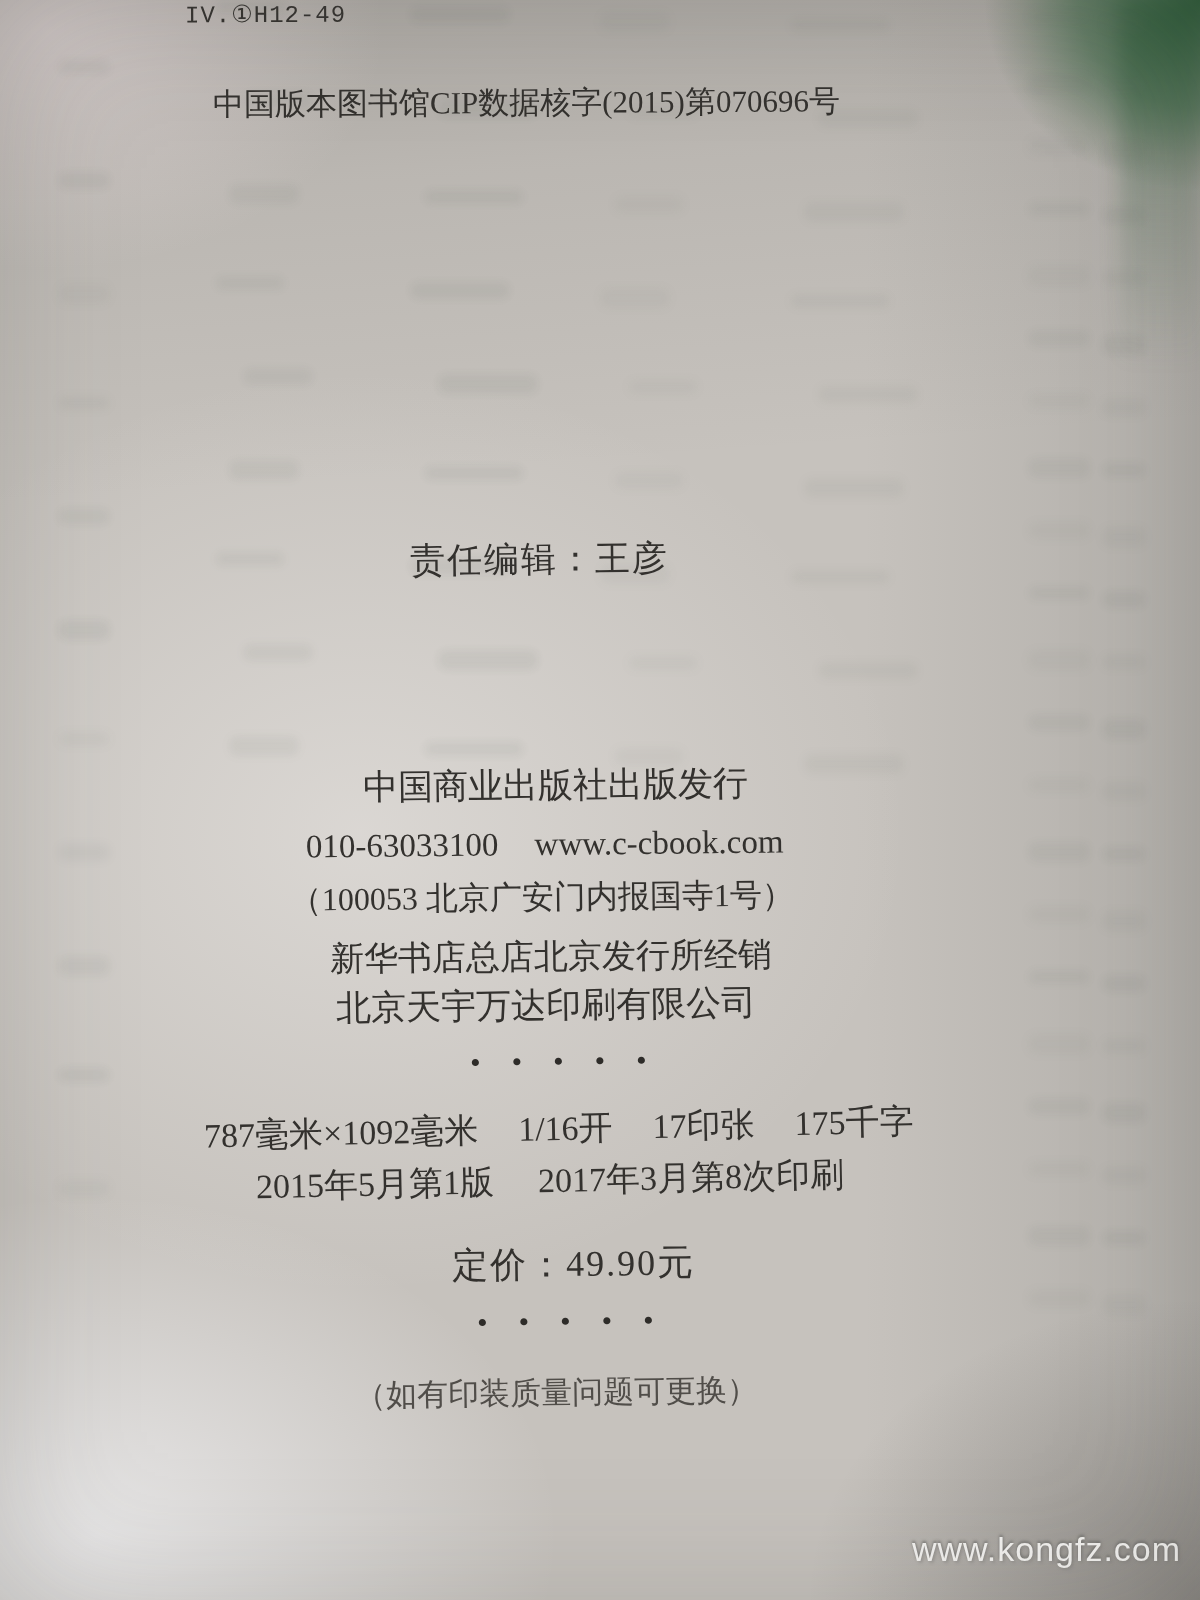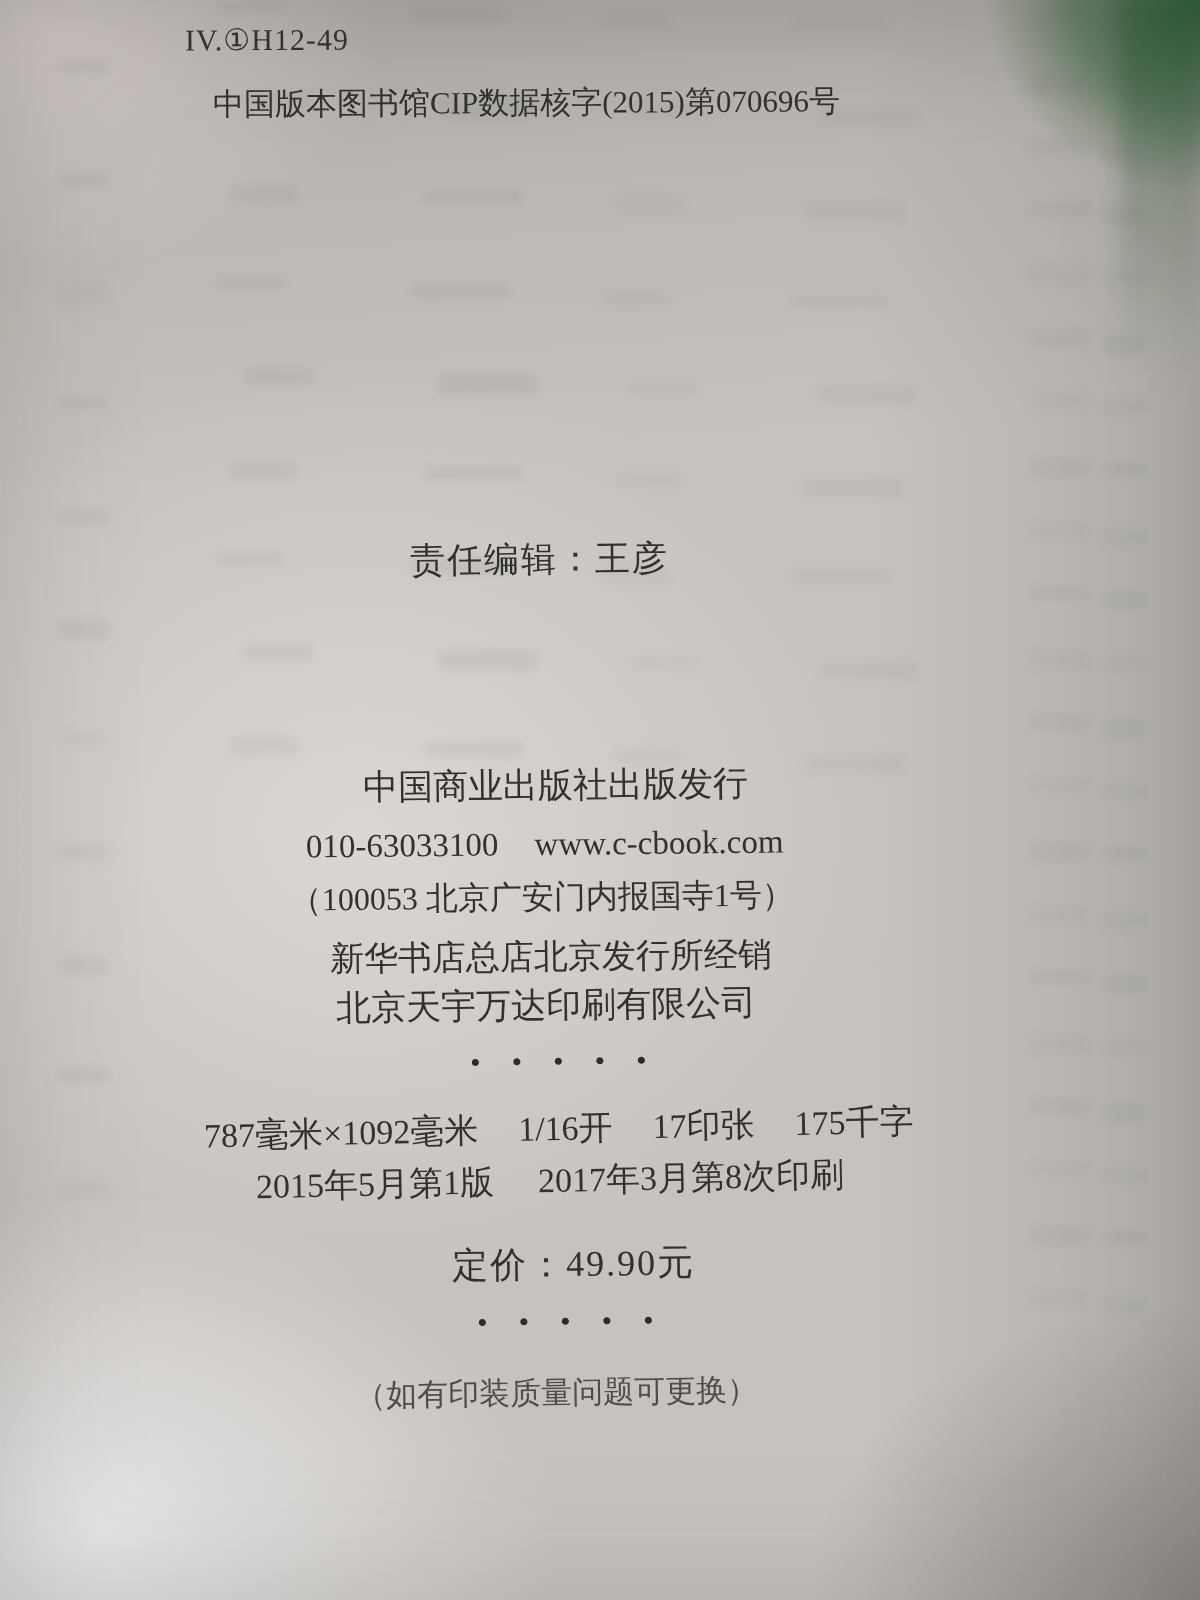--- a/index.html
+++ b/index.html
@@ -34,21 +34,21 @@
   
   .line{
     position:absolute;white-space:nowrap;
     color:var(--ink,#33312e);
     font-family:"Liberation Serif","DejaVu Serif",serif;
   }
   .t03{transform:rotate(-0.3deg);}
   .t06{transform:rotate(-0.6deg);}
   .t08{transform:rotate(-0.8deg);}
   .t12{transform:rotate(-1.2deg);}
-  #l-iv      {left:185px;top:22px;  font-size:30px;letter-spacing:1px;}
+  #l-iv      {left:185px;top:0;  font-size:24px;letter-spacing:1px;font-family:Liberation Mono, monospace;}
   #l-cip     {left:213px;top:82px;  font-size:31px;}
   #l-editor  {left:410px;top:536px; font-size:35px;letter-spacing:2px;}
   #l-pub     {left:363px;top:762px; font-size:35px;}
   #l-contact {left:306px;top:826px; font-size:33px;}
   #l-contact .seg2{margin-left:36px;}
   #l-addr    {left:290px;top:876px; font-size:32px;}
   #l-dist    {left:330px;top:934px; font-size:34px;}
   #l-printer {left:336px;top:982px; font-size:35px;}
   .dots      {font-size:30px;letter-spacing:31px;color:#2e2c29;}
   #dots1     {left:470px;top:1044px;}
@@ -191,15 +191,16 @@
   <div class="line t12" id="l-format">
     <span>787毫米×1092毫米</span><span class="seg2">1/16开</span><span class="seg3">17印张</span><span class="seg4">175千字</span>
   </div>
   <div class="line t12" id="l-edition">
     <span>2015年5月第1版</span><span class="seg2">2017年3月第8次印刷</span>
   </div>
   <div class="line t08" id="l-price">定价：49.90元</div>
   <div class="line dots t08" id="dots2">•••••</div>
   <div class="line t08" id="l-note">（如有印装质量问题可更换）</div>
 
+  <div class="wm" id="wm-url">www.kongfz.com</div>
 
   <div class="layer vignette"></div>
 </div>
 
 </body></html>

